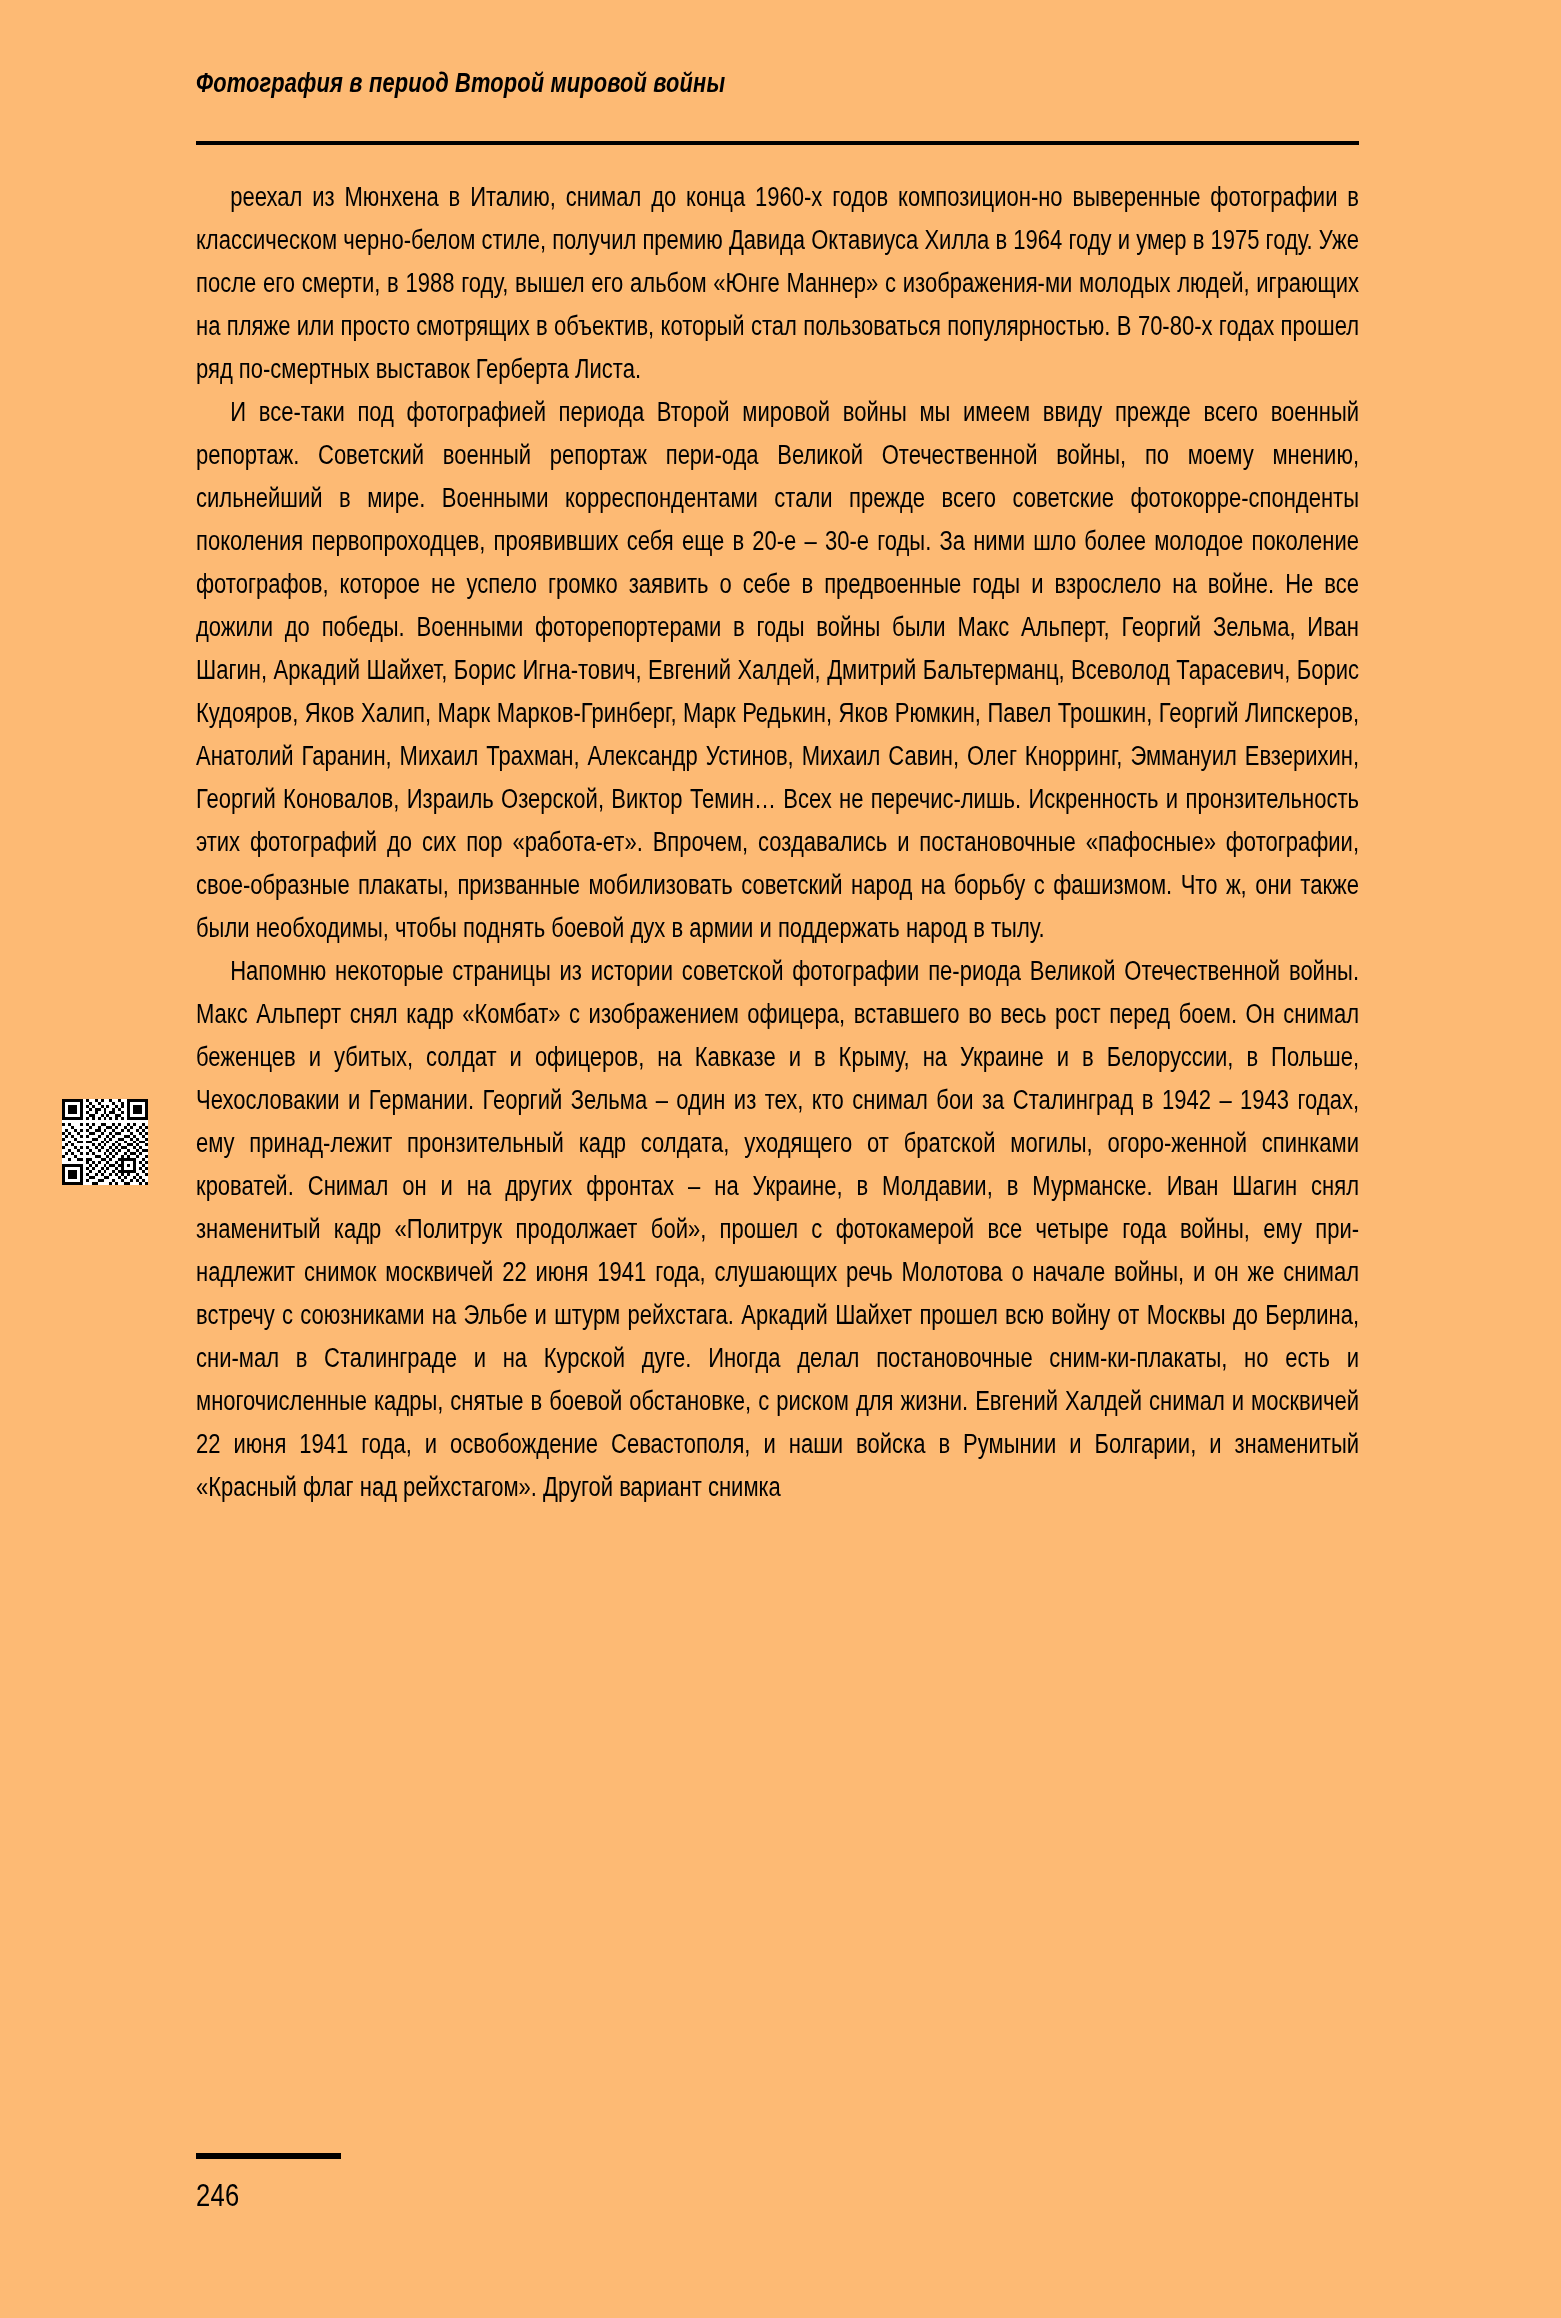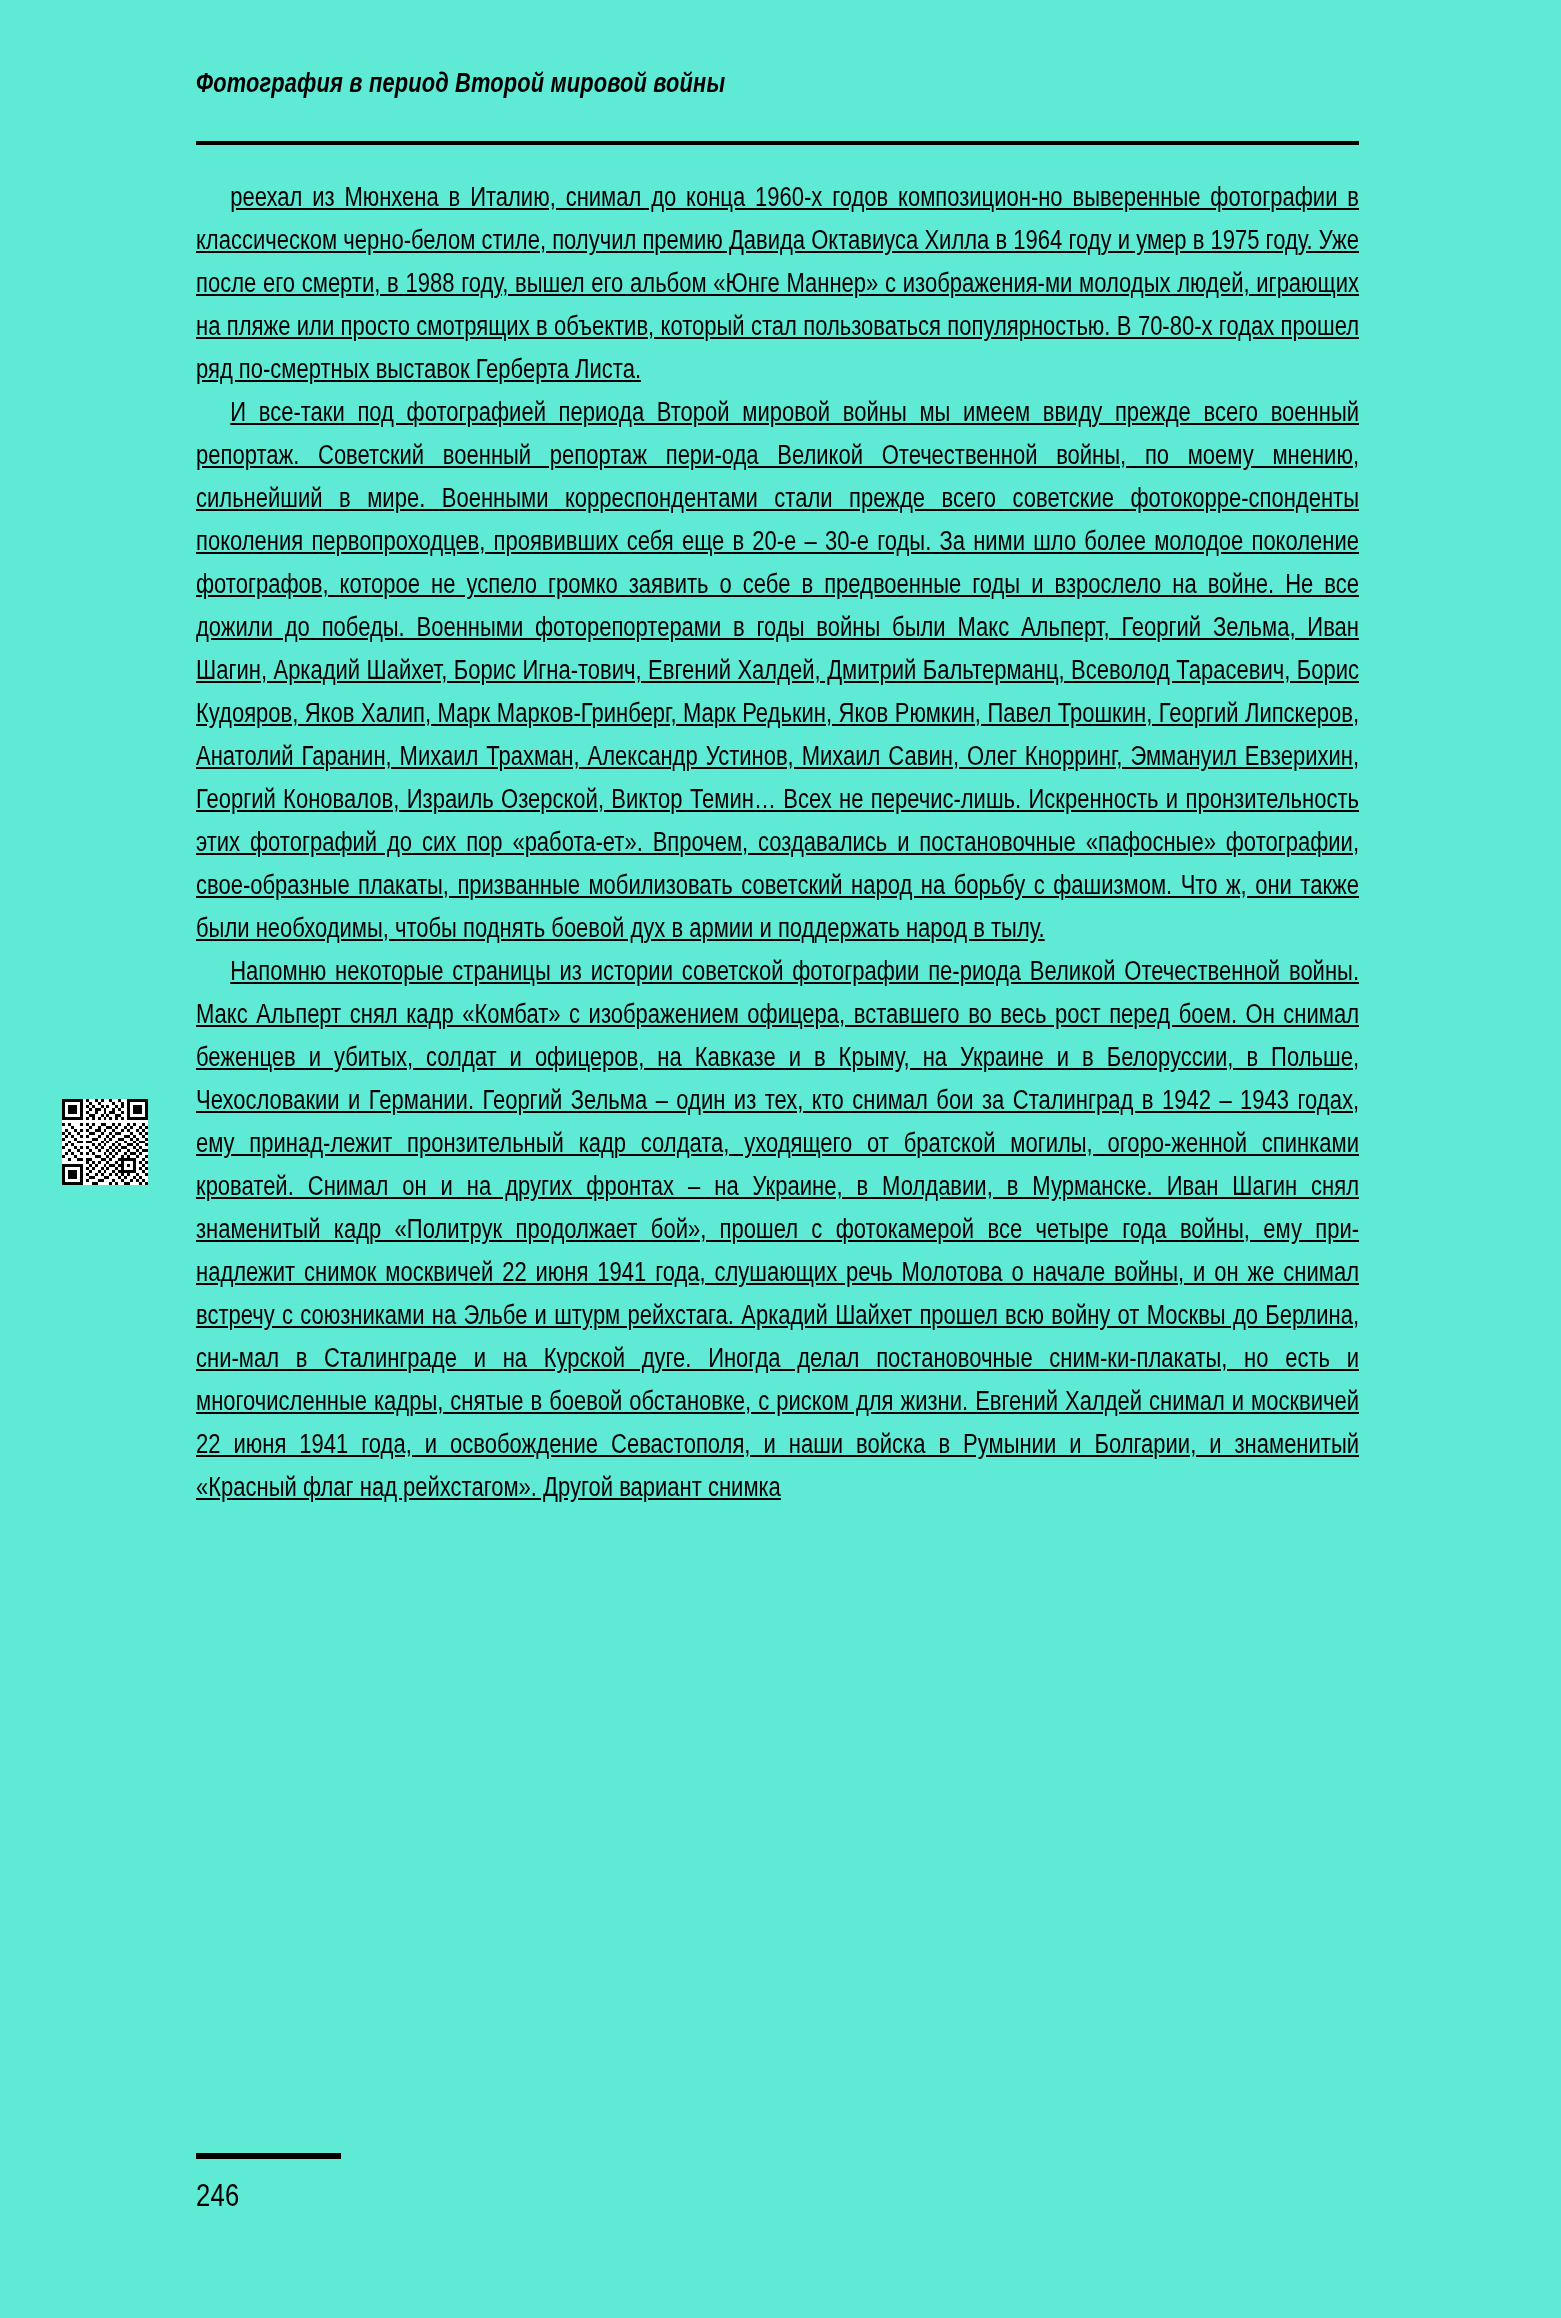--- a/index.html
+++ b/index.html
@@ -13,21 +13,21 @@
     height: 2319px;
     position: relative;
     font-family: "Liberation Sans", "DejaVu Sans", sans-serif;
     color: #000000;
     overflow: hidden;
   }
 
   .page {
     position: absolute;
     inset: 0;
-    background: #5eead4;
+    background: #fdba74;
   }
 
   
   .running-head {
     position: absolute;
     left: 196px;
     top: 65px;
     width: 1163px;
     font-style: italic;
     font-weight: 700;
@@ -47,21 +47,20 @@
     height: 4px;
     background: #000000;
   }
 
   
   .column {
     position: absolute;
     left: 196px;
     top: 176px;
     width: 1163px;
-    text-decoration: underline;
   }
 
   p.body-par {
     margin: 0;
     padding: 0;
     font-size: 27px;
     line-height: 43px;
     text-align: justify;
     text-justify: inter-word;
     text-indent: 42px;

